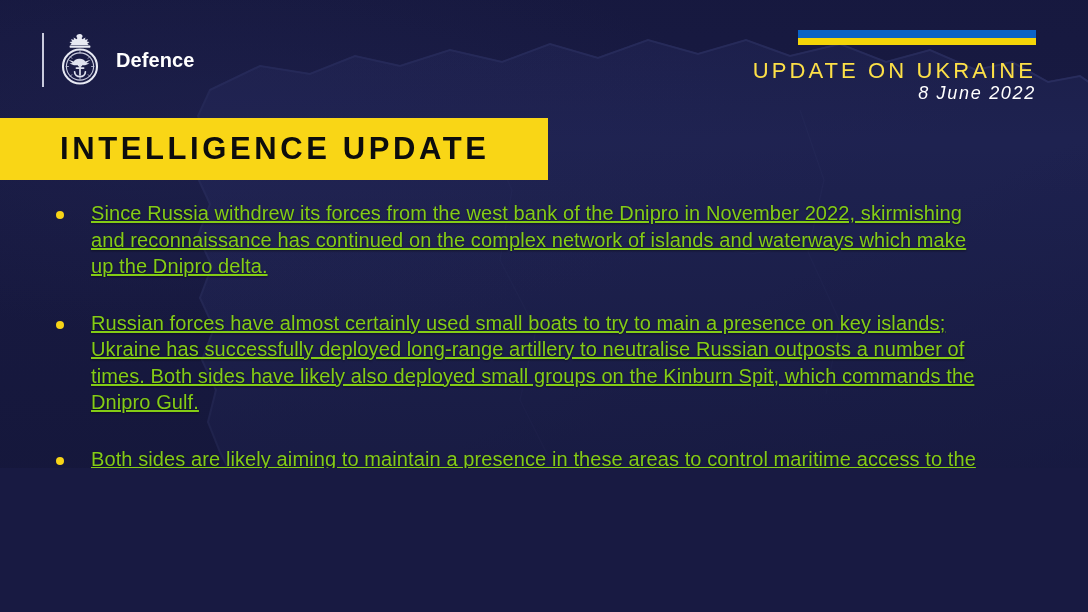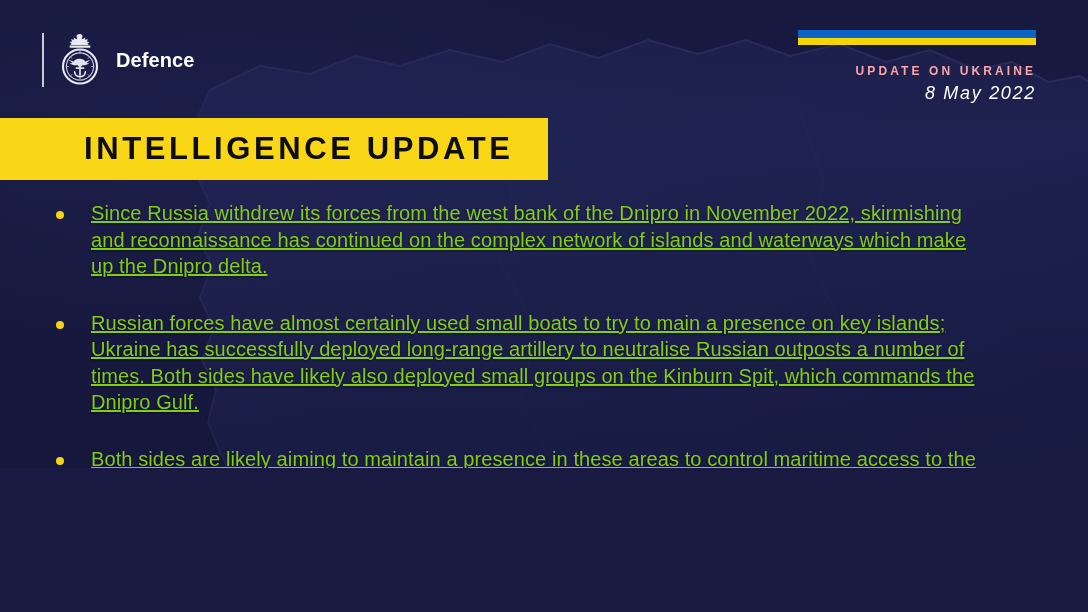--- a/index.html
+++ b/index.html
@@ -96,23 +96,23 @@
     width: 238px;
     height: 15px;
     margin-left: auto;
     margin-bottom: 15px;
     overflow: hidden;
   }
   .flag-blue { height: 8px; background: #0b63c5; }
   .flag-yellow { height: 7px; background: #f4d508; }
 
   .update-title {
-    color: #fca5a5;
-    font-size: 12px;
-    font-weight: 700;
+    color: #fde047;
+    font-size: 22px;
+    font-weight: 400;
     letter-spacing: 3.1px;
     line-height: 22px;
     white-space: nowrap;
   }
   .update-date {
     color: #ffffff;
     font-size: 18px;
     font-style: italic;
     font-weight: 500;
     letter-spacing: 1.7px;
@@ -130,21 +130,21 @@
     height: 62px;
     background: #f9d616;
     display: flex;
     align-items: center;
   }
   .banner-text {
     color: #0d0d0d;
     font-size: 31px;
     font-weight: bold;
     letter-spacing: 3.6px;
-    padding-left: 84px;
+    padding-left: 60px;
     white-space: nowrap;
   }
 
   
   .body {
     position: absolute;
     z-index: 5;
     left: 56px;
     top: 200px;
     width: 920px;
@@ -245,21 +245,21 @@
         <div>Defence</div>
       </div>
     </div>
 
     <div class="header-right">
       <div class="flag-bar">
         <div class="flag-blue"></div>
         <div class="flag-yellow"></div>
       </div>
       <div class="update-title">UPDATE ON UKRAINE</div>
-      <div class="update-date">8 May 2022</div>
+      <div class="update-date">8 June 2022</div>
     </div>
 
   </div>
 
   <div class="banner">
     <div class="banner-text">INTELLIGENCE UPDATE</div>
   </div>
 
   <div class="body">
     <div class="bullet">

